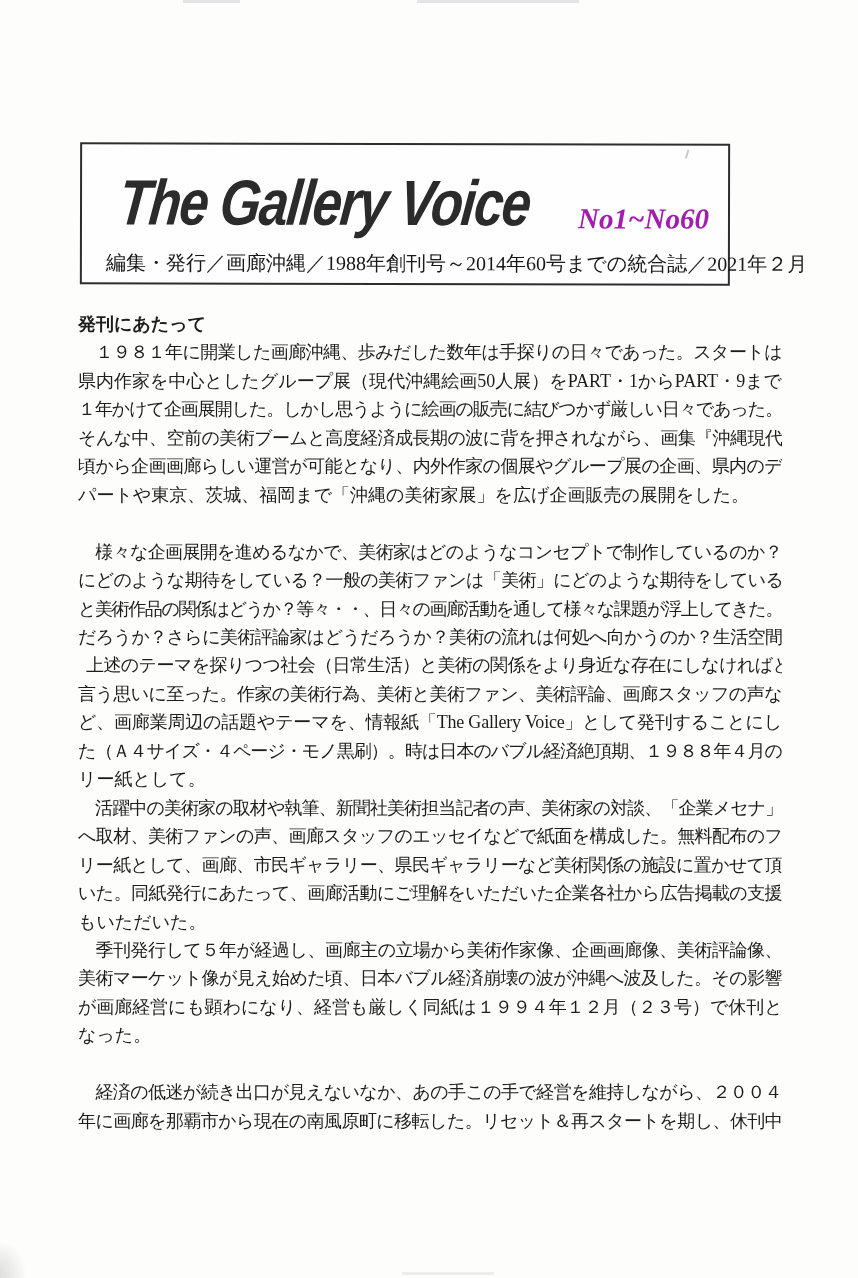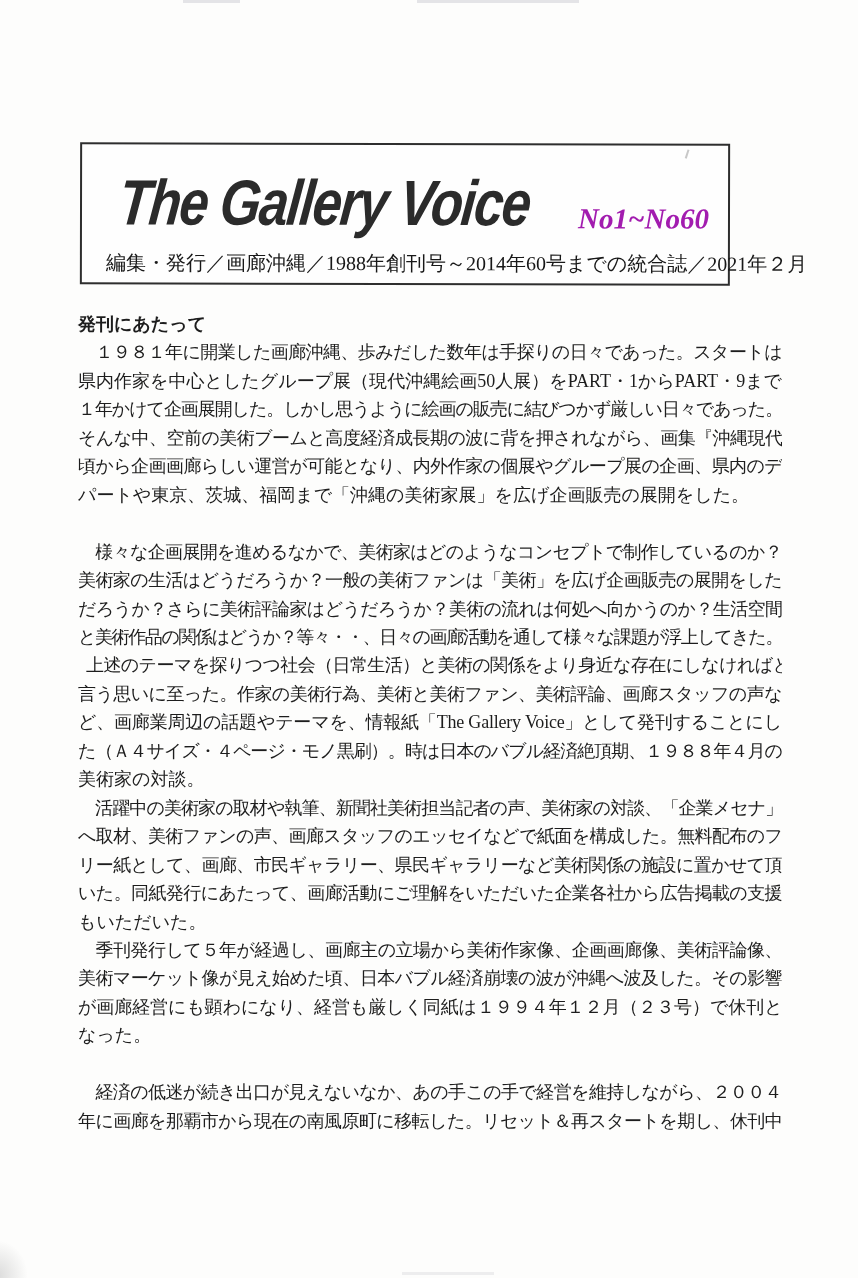--- a/index.html
+++ b/index.html
@@ -100,28 +100,28 @@
         <div class="para">
           <div class="jline" style="letter-spacing: -0.6px;">　１９８１年に開業した画廊沖縄、歩みだした数年は手探りの日々であった。スタートは</div>
           <div class="jline">県内作家を中心としたグループ展（現代沖縄絵画50人展）をPART・1からPART・9まで</div>
           <div class="jline" style="letter-spacing: -1.07317px;">１年かけて企画展開した。しかし思うように絵画の販売に結びつかず厳しい日々であった。</div>
           <div class="jline" style="letter-spacing: -0.55px;">そんな中、空前の美術ブームと高度経済成長期の波に背を押されながら、画集『沖縄現代</div>
           <div class="jline" style="letter-spacing: -0.575px;">頃から企画画廊らしい運営が可能となり、内外作家の個展やグループ展の企画、県内のデ</div>
           <div class="jline endline">パートや東京、茨城、福岡まで「沖縄の美術家展」を広げ企画販売の展開をした。</div>
         </div>
         <div class="para gap">
           <div class="jline" style="letter-spacing: -0.675px; margin-top: 8px;">　様々な企画展開を進めるなかで、美術家はどのようなコンセプトで制作しているのか？</div>
-          <div class="jline" style="letter-spacing: -0.65px;">美術家の生活はどうだろうか？一般の美術ファンは「美術」を広げ企画販売の展開をした</div>
+          <div class="jline" style="letter-spacing: -0.65px;">にどのような期待をしている？一般の美術ファンは「美術」にどのような期待をしている</div>
+          <div class="jline" style="letter-spacing: -1.40476px;">と美術作品の関係はどうか？等々・・、日々の画廊活動を通して様々な課題が浮上してきた。</div>
           <div class="jline" style="letter-spacing: -0.625px;">だろうか？さらに美術評論家はどうだろうか？美術の流れは何処へ向かうのか？生活空間</div>
-          <div class="jline" style="letter-spacing: -1.40476px;">と美術作品の関係はどうか？等々・・、日々の画廊活動を通して様々な課題が浮上してきた。</div>
           <div class="jline" style="letter-spacing: -0.6px; margin-left: 8px;">上述のテーマを探りつつ社会（日常生活）と美術の関係をより身近な存在にしなければと</div>
           <div class="jline" style="letter-spacing: -0.575px;">言う思いに至った。作家の美術行為、美術と美術ファン、美術評論、画廊スタッフの声な</div>
           <div class="jline" style="letter-spacing: -0.204082px;">ど、画廊業周辺の話題やテーマを、情報紙「The Gallery Voice」として発刊することにし</div>
           <div class="jline" style="letter-spacing: -0.97561px;">た（Ａ４サイズ・４ページ・モノ黒刷）。時は日本のバブル経済絶頂期、１９８８年４月の</div>
-          <div class="jline endline">美術家の対談。</div>
+          <div class="jline endline">リー紙として。</div>
         </div>
         <div class="para">
           <div class="jline" style="letter-spacing: -0.902439px;">　活躍中の美術家の取材や執筆、新聞社美術担当記者の声、美術家の対談、「企業メセナ」</div>
           <div class="jline" style="letter-spacing: -0.625px;">へ取材、美術ファンの声、画廊スタッフのエッセイなどで紙面を構成した。無料配布のフ</div>
           <div class="jline" style="letter-spacing: -0.6px;">リー紙として、画廊、市民ギャラリー、県民ギャラリーなど美術関係の施設に置かせて頂</div>
           <div class="jline" style="letter-spacing: -0.6px;">いた。同紙発行にあたって、画廊活動にご理解をいただいた企業各社から広告掲載の支援</div>
           <div class="jline endline">もいただいた。</div>
         </div>
         <div class="para">
           <div class="jline" style="letter-spacing: -0.475px;">　季刊発行して５年が経過し、画廊主の立場から美術作家像、企画画廊像、美術評論像、</div>

